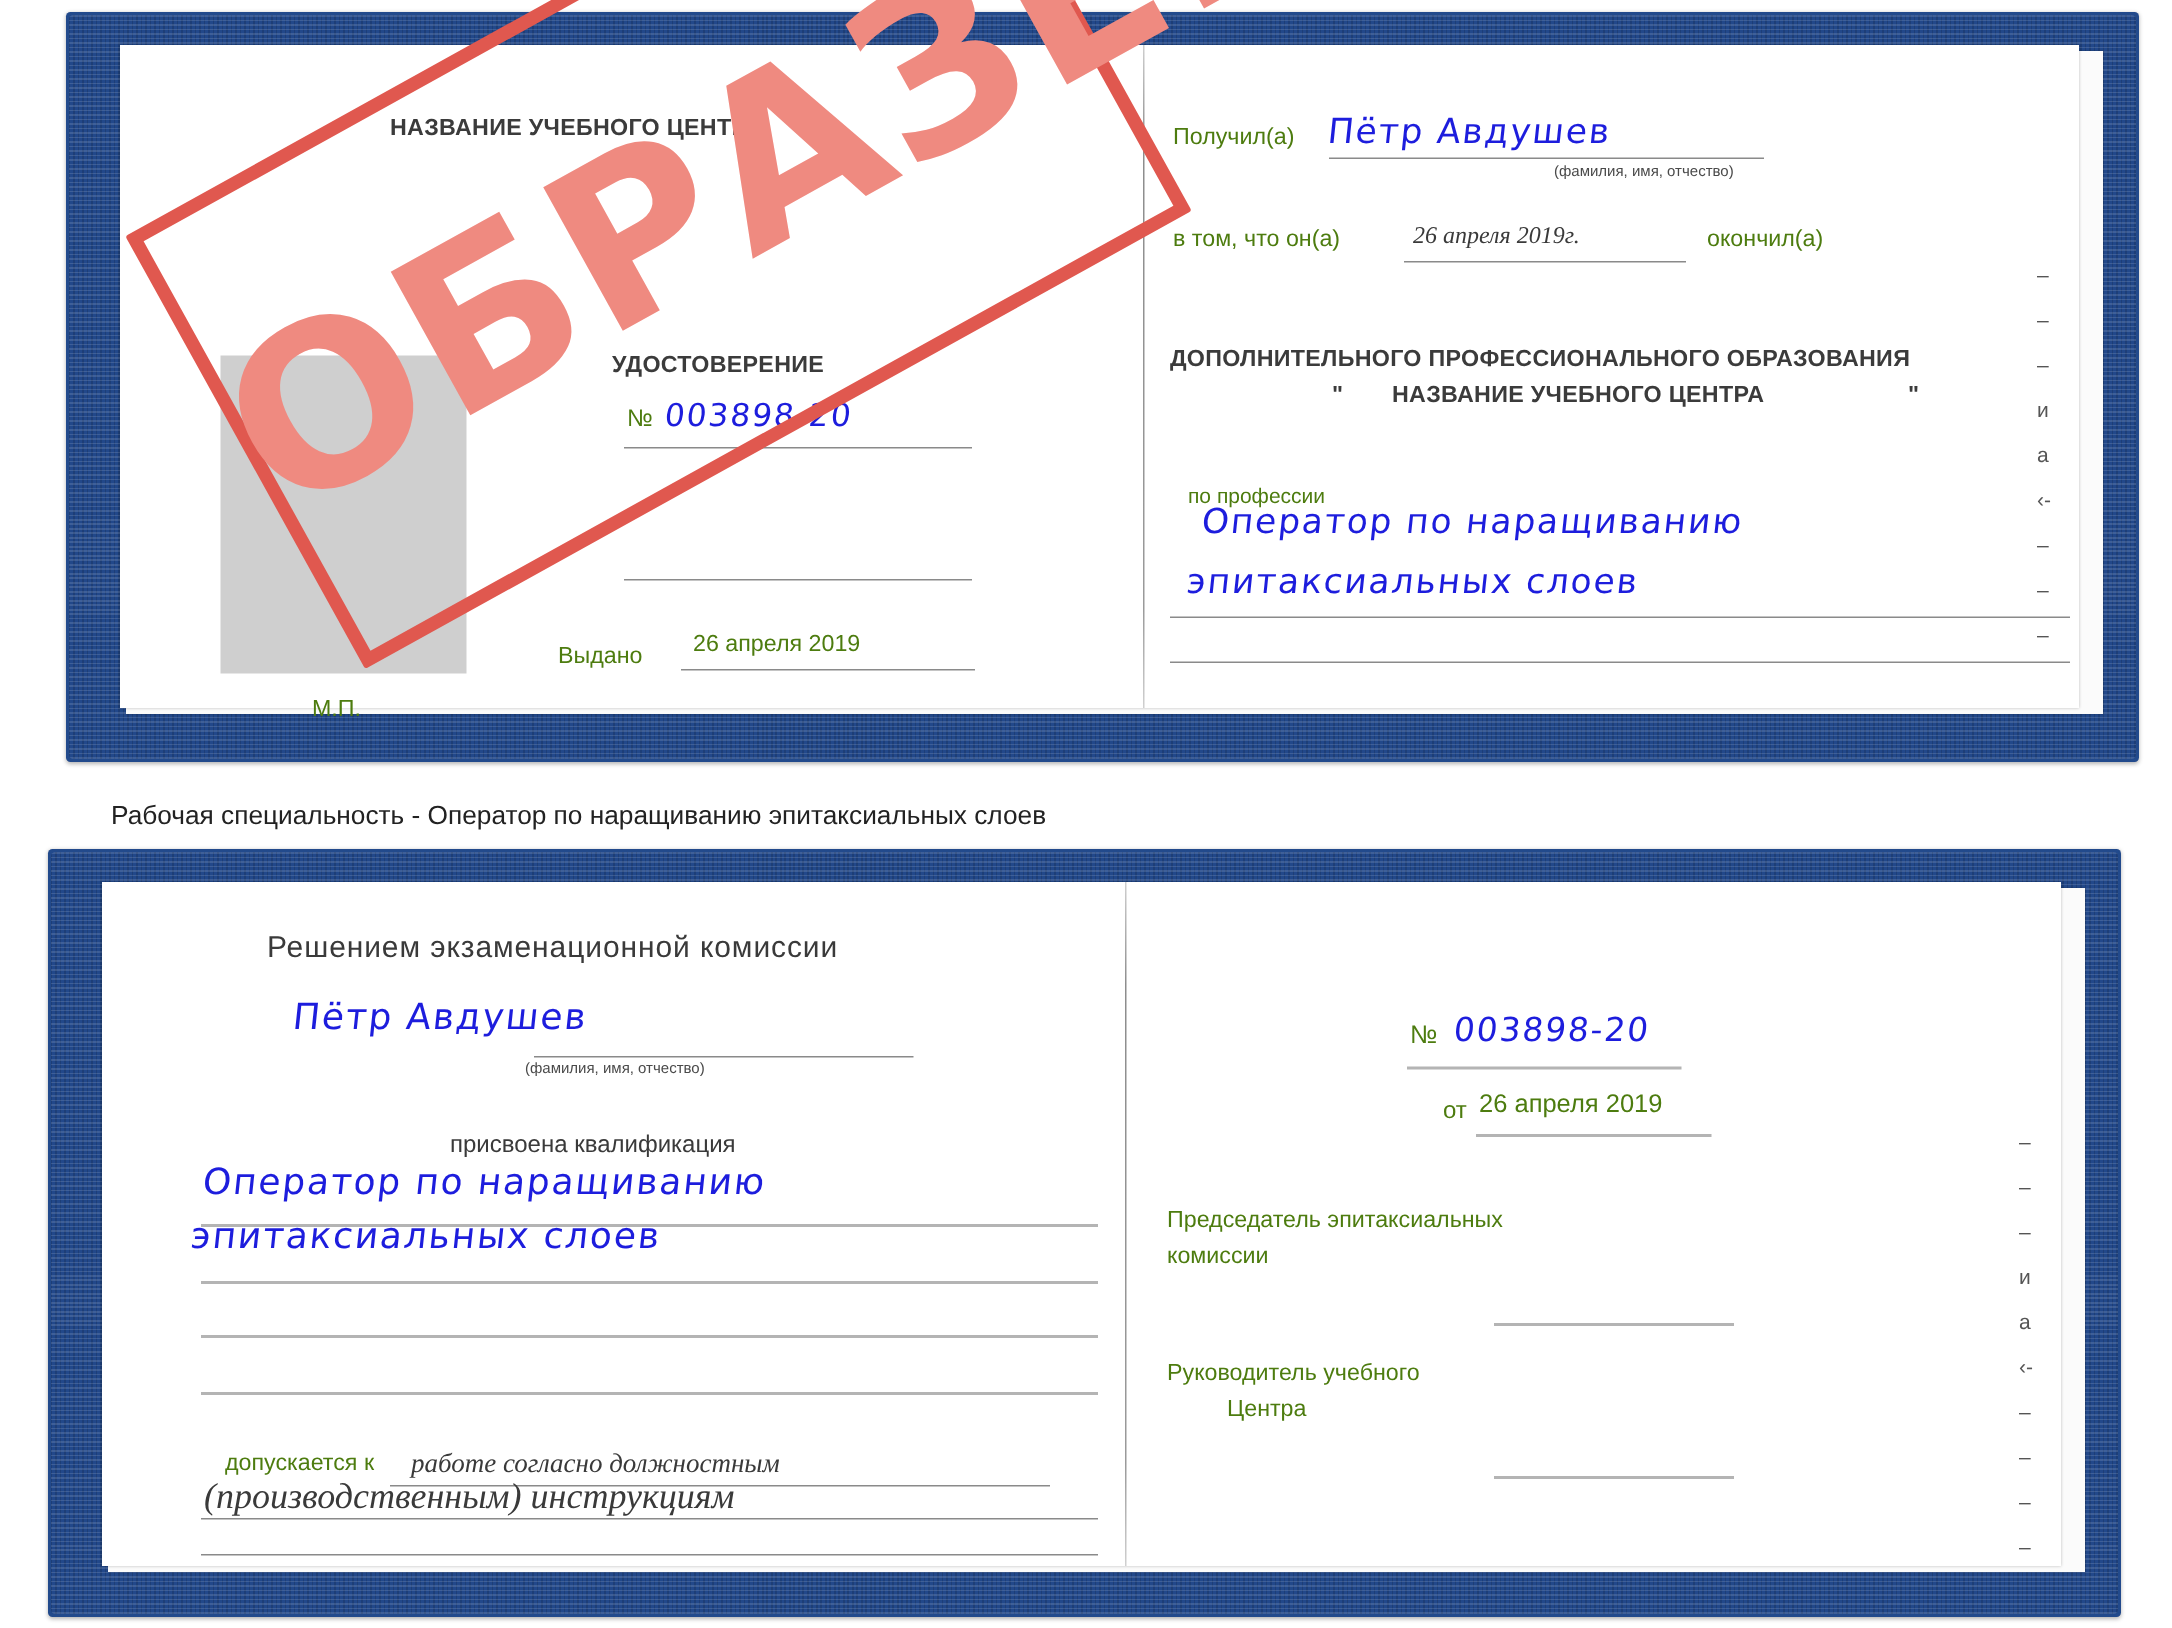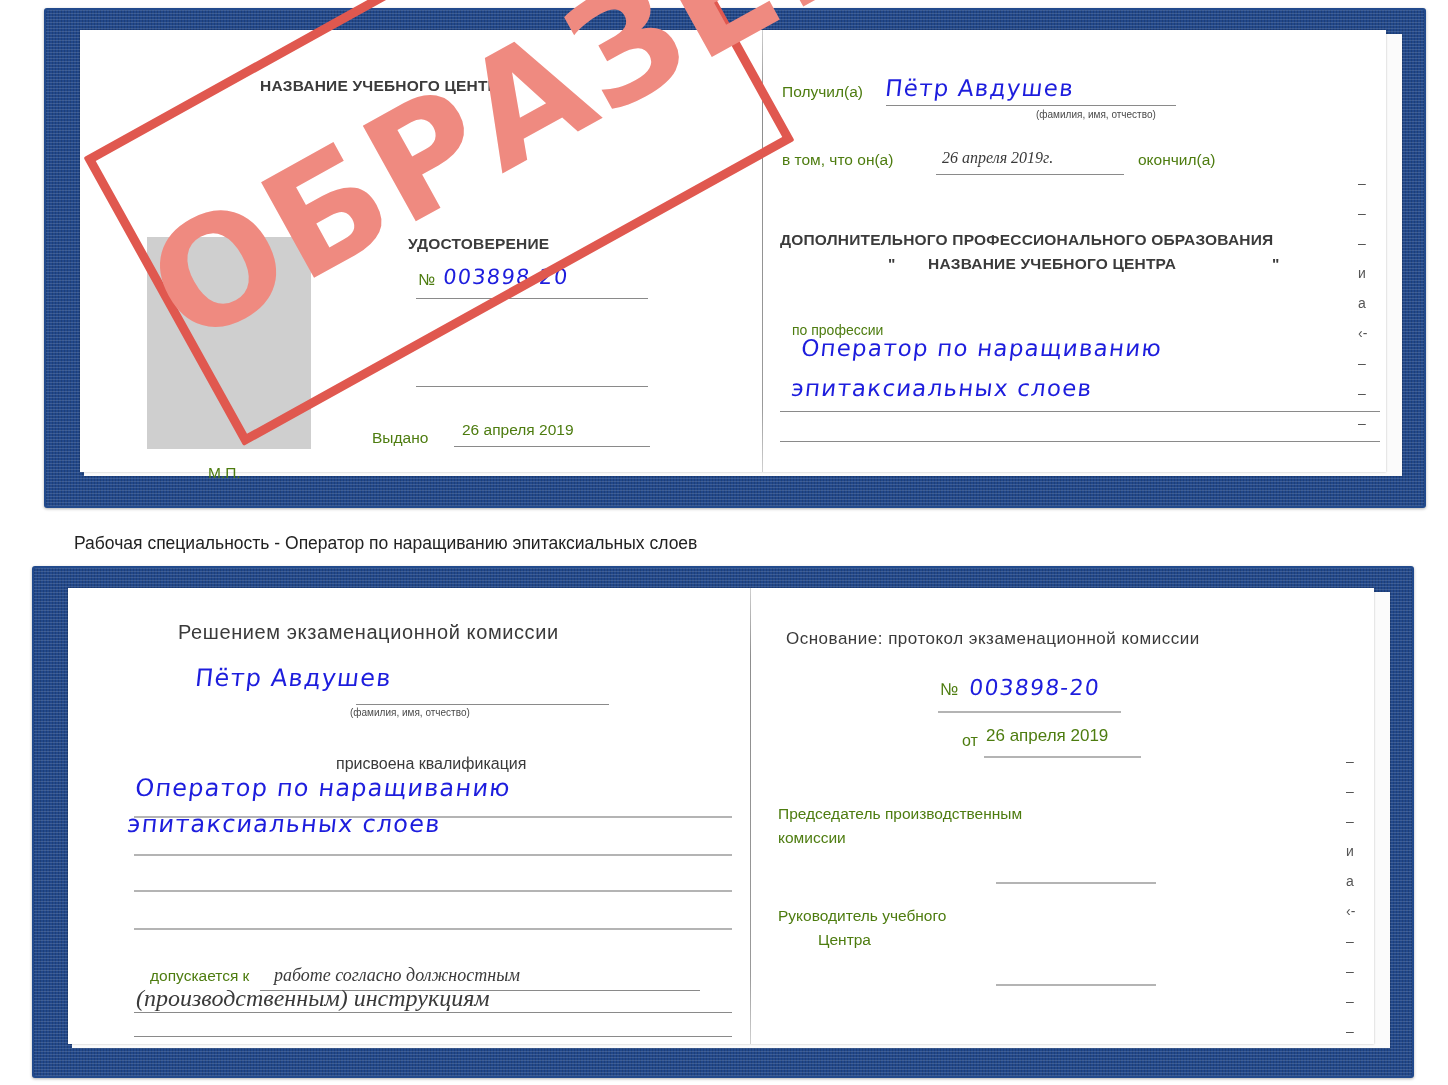--- a/index.html
+++ b/index.html
@@ -174,49 +174,48 @@
   <div class="pages" style="left:36px;top:22px;width:1306px;height:456px;">
 
     <div class="gutter" style="left:682px;"></div>
 
     <div class="t" style="left:110px;top:34px;font-size:20px;letter-spacing:.6px;color:#3a3a3a;">Решением экзаменационной комиссии</div>
 
     <div class="t hand" style="left:126px;top:78px;font-size:24px;">Пётр Авдушев</div>
     <div class="rule dark" style="left:288px;top:116px;width:253px;"></div>
     <div class="t lbl-sm" style="left:282px;top:120px;">(фамилия, имя, отчество)</div>
 
-    <div class="t" style="left:232px;top:168px;font-size:16px;margin-left:36px;">присвоена квалификация</div>
+    <div class="t" style="left:232px;top:168px;font-size:16px;">присвоена квалификация</div>
 
     <div class="t hand" style="left:66px;top:188px;font-size:24px;">Оператор по наращиванию</div>
     <div class="rule thick" style="left:66px;top:228px;width:598px;"></div>
 
     <div class="t hand" style="left:58px;top:224px;font-size:24px;">эпитаксиальных слоев</div>
     <div class="rule thick" style="left:66px;top:266px;width:598px;"></div>
 
     <div class="rule thick" style="left:66px;top:302px;width:598px;"></div>
     <div class="rule thick" style="left:66px;top:340px;width:598px;"></div>
 
     <div class="t lbl" style="left:82px;top:380px;">допускается к</div>
     <div class="t serif-it" style="left:206px;top:378px;font-size:18px;">работе согласно должностным</div>
     <div class="rule dark" style="left:192px;top:402px;width:440px;"></div>
     <div class="t serif-it" style="left:68px;top:398px;font-size:24px;">(производственным) инструкциям</div>
     <div class="rule dark" style="left:66px;top:424px;width:598px;"></div>
     <div class="rule dark" style="left:66px;top:448px;width:598px;"></div>
 
-    <div class="t" style="left:718px;top:42px;font-size:17px;letter-spacing:.5px;">Основание: протокол экзаменационной комиссии</div>
 
     <div class="t lbl" style="left:872px;top:93px;font-size:17px;">№</div>
     <div class="t hand" style="left:900px;top:88px;font-size:22px;">003898-20</div>
     <div class="rule thick" style="left:870px;top:123px;width:183px;"></div>
 
     <div class="t lbl" style="left:894px;top:145px;font-size:16px;">от</div>
     <div class="t lbl" style="left:918px;top:139px;font-size:17px;">26 апреля 2019</div>
     <div class="rule thick" style="left:916px;top:168px;width:157px;"></div>
 
-    <div class="t lbl" style="left:710px;top:218px;">Председатель производственным</div>
+    <div class="t lbl" style="left:710px;top:218px;">Председатель эпитаксиальных</div>
     <div class="t lbl" style="left:710px;top:242px;">комиссии</div>
     <div class="rule thick" style="left:928px;top:294px;width:160px;"></div>
 
     <div class="t lbl" style="left:710px;top:320px;">Руководитель учебного</div>
     <div class="t lbl" style="left:710px;top:344px;margin-left:40px;">Центра</div>
     <div class="rule thick" style="left:928px;top:396px;width:160px;"></div>
 
     <div class="edge-col" style="left:1278px;top:158px;">
         <div>–</div>
         <div>–</div>

